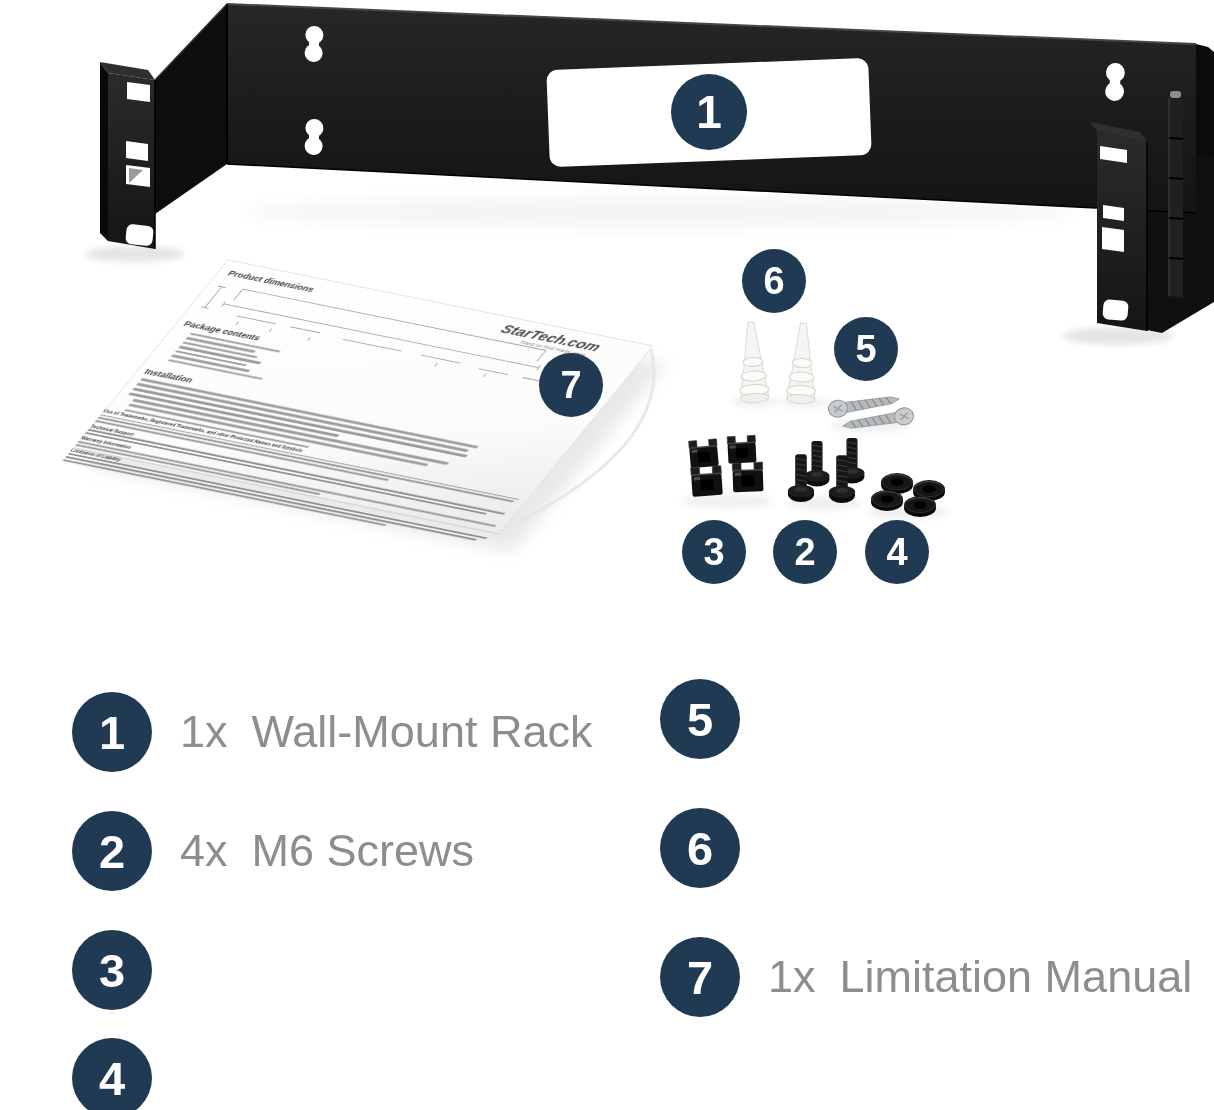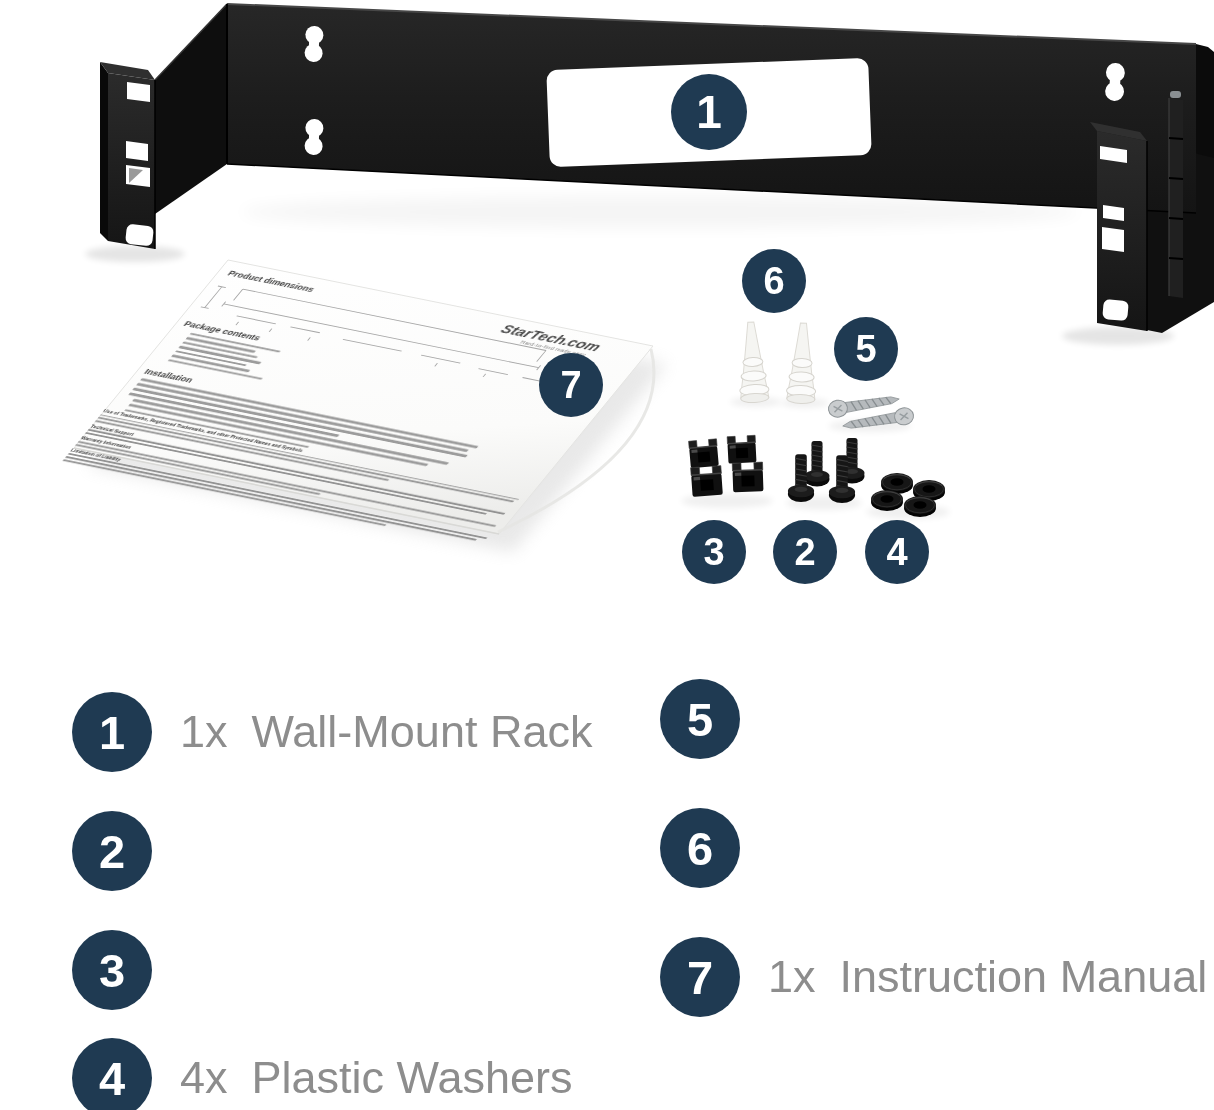--- a/index.html
+++ b/index.html
@@ -322,33 +322,33 @@
   <div class="badge sm" style="left:714px;top:552px">3</div>
   <div class="badge sm" style="left:805px;top:552px">2</div>
   <div class="badge sm" style="left:897px;top:552px">4</div>
 
   <div class="lrow" style="left:72px;top:692px">
     <div class="badge lg">1</div>
     <div class="ltext"><span class="qty">1x</span><span class="nm">Wall-Mount Rack</span></div>
   </div>
   <div class="lrow" style="left:72px;top:811px">
     <div class="badge lg">2</div>
+    <div class="ltext"><span class="qty">4x</span><span class="nm">M6 Screws</span></div>
   </div>
   <div class="lrow" style="left:72px;top:930px">
     <div class="badge lg">3</div>
   </div>
   <div class="lrow" style="left:72px;top:1038px">
     <div class="badge lg">4</div>
-    <div class="ltext"><span class="qty">4x</span><span class="nm">Plastic Washers</span></div>
   </div>
 
   <div class="lrow" style="left:660px;top:679px">
     <div class="badge lg">5</div>
   </div>
   <div class="lrow" style="left:660px;top:808px">
     <div class="badge lg">6</div>
   </div>
   <div class="lrow" style="left:660px;top:937px">
     <div class="badge lg">7</div>
-    <div class="ltext"><span class="qty">1x</span><span class="nm">Instruction Manual</span></div>
+    <div class="ltext"><span class="qty">1x</span><span class="nm">Limitation Manual</span></div>
   </div>
 
 </div>
 
 </body></html>

